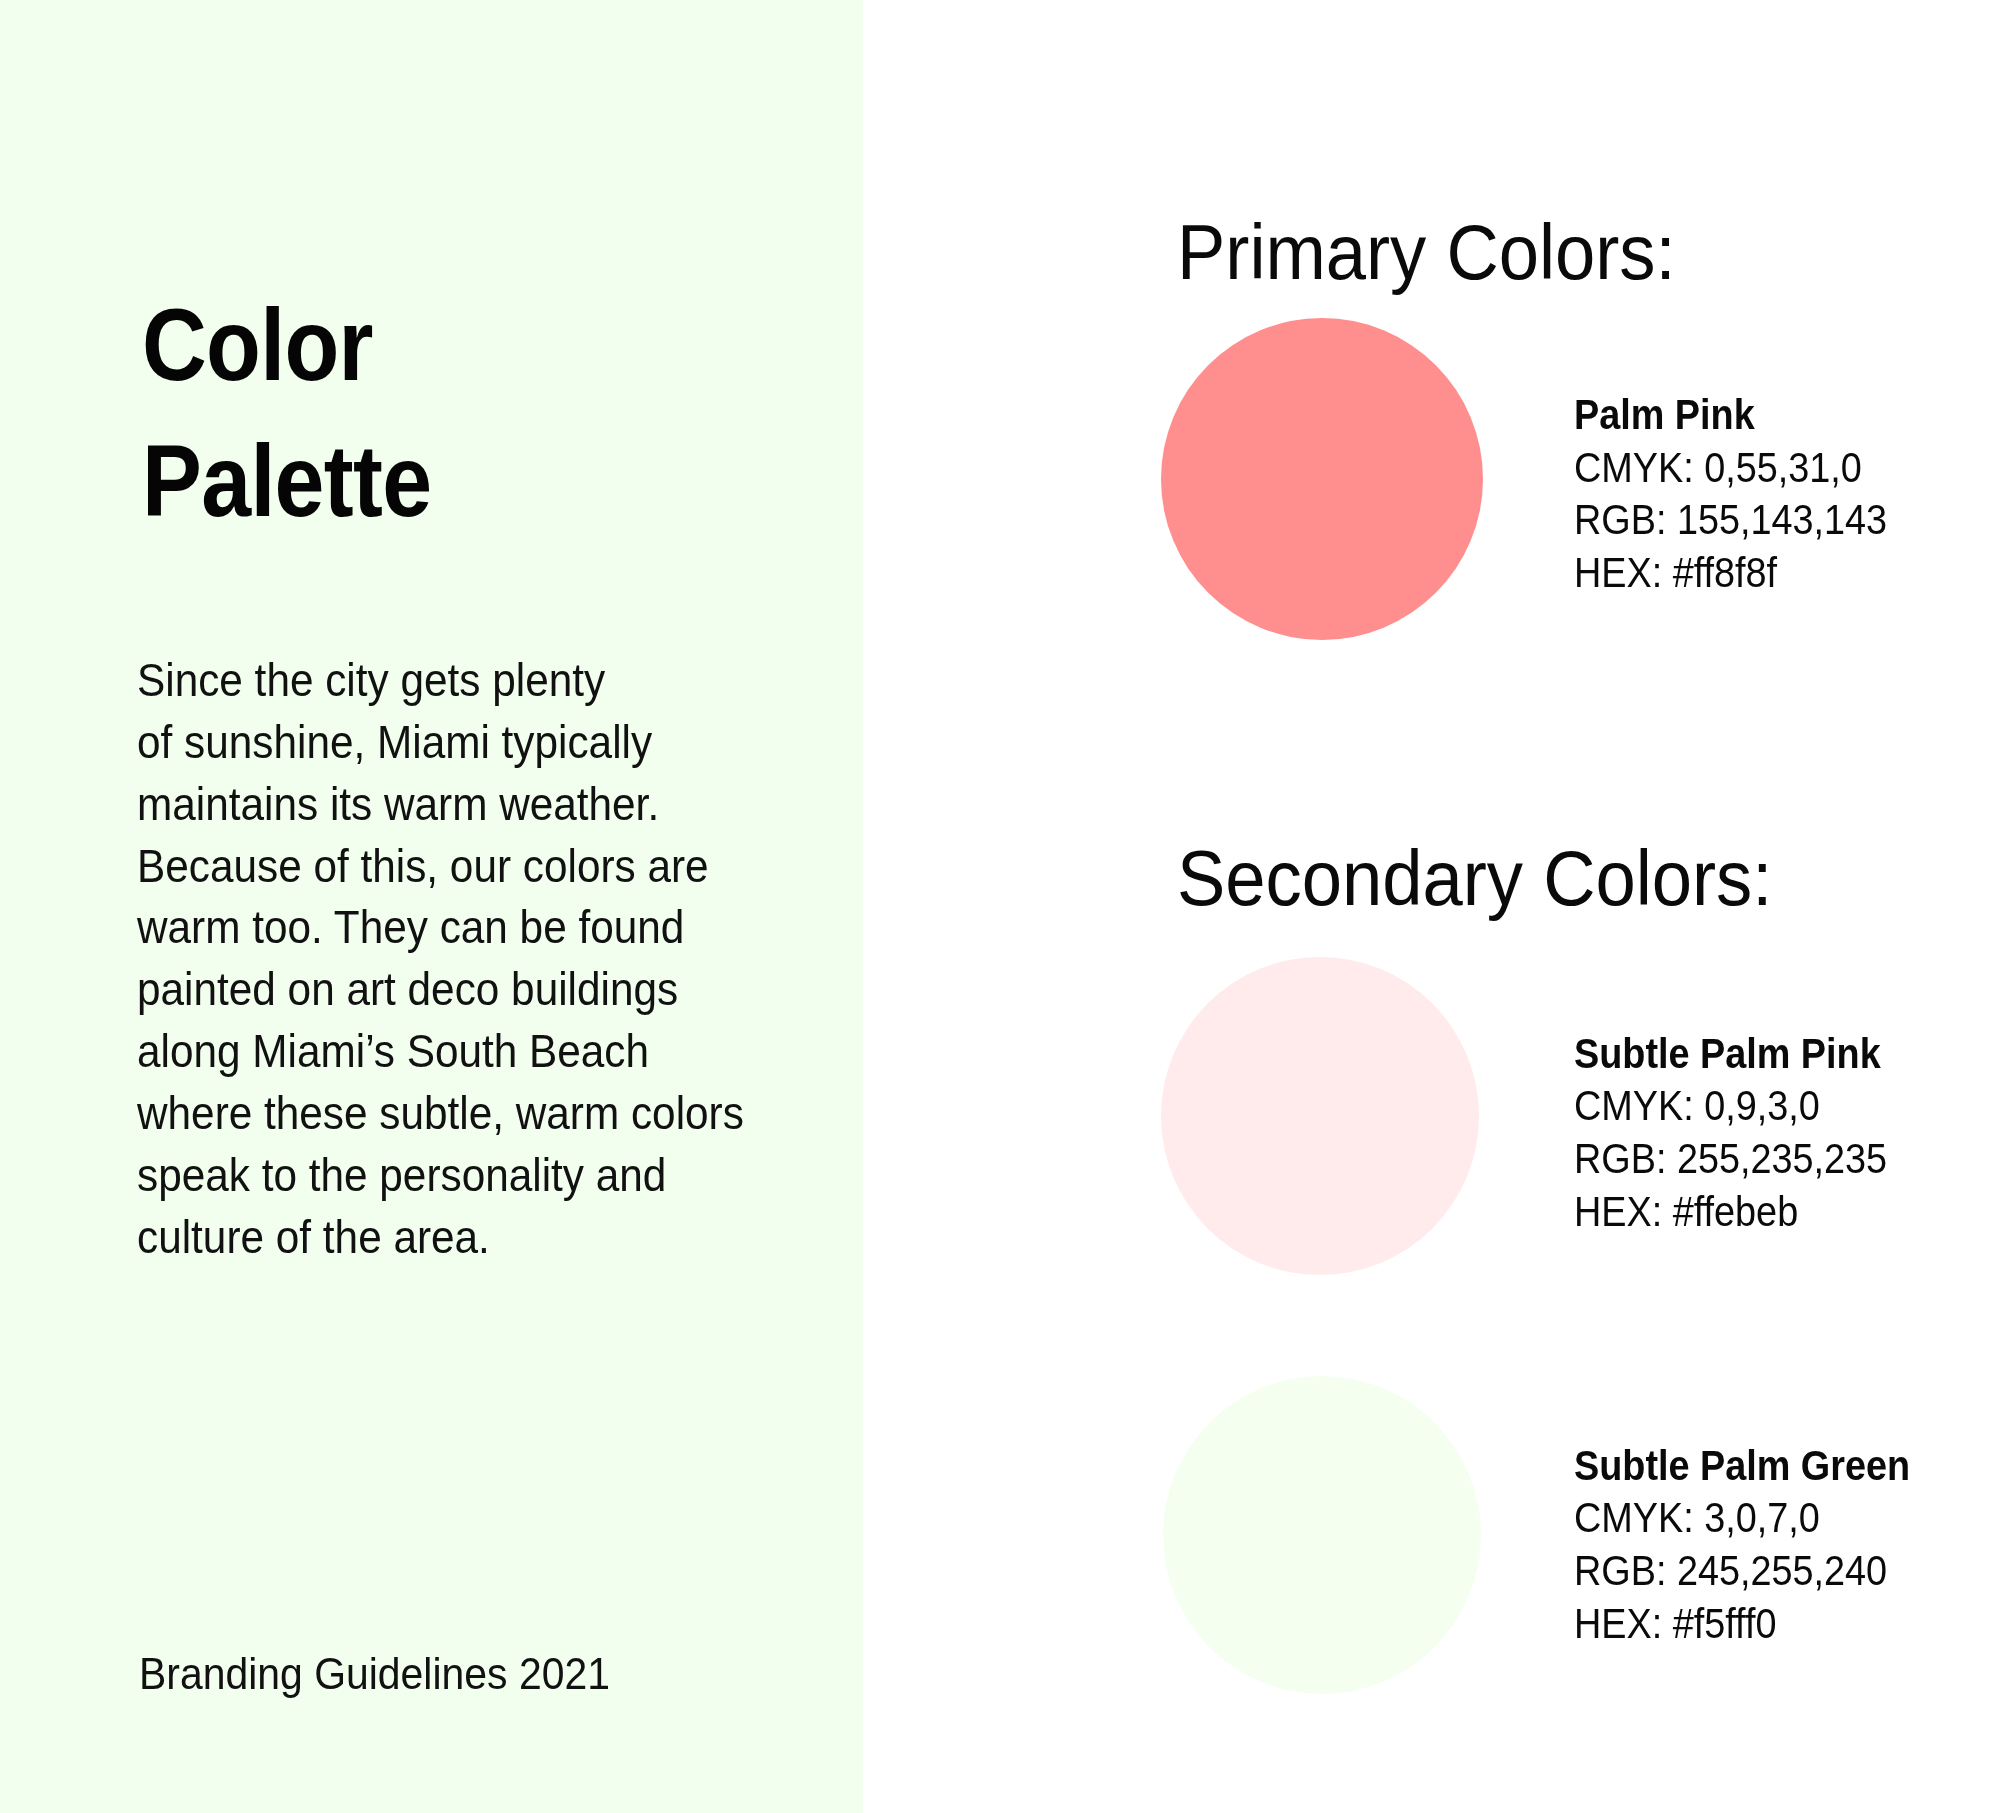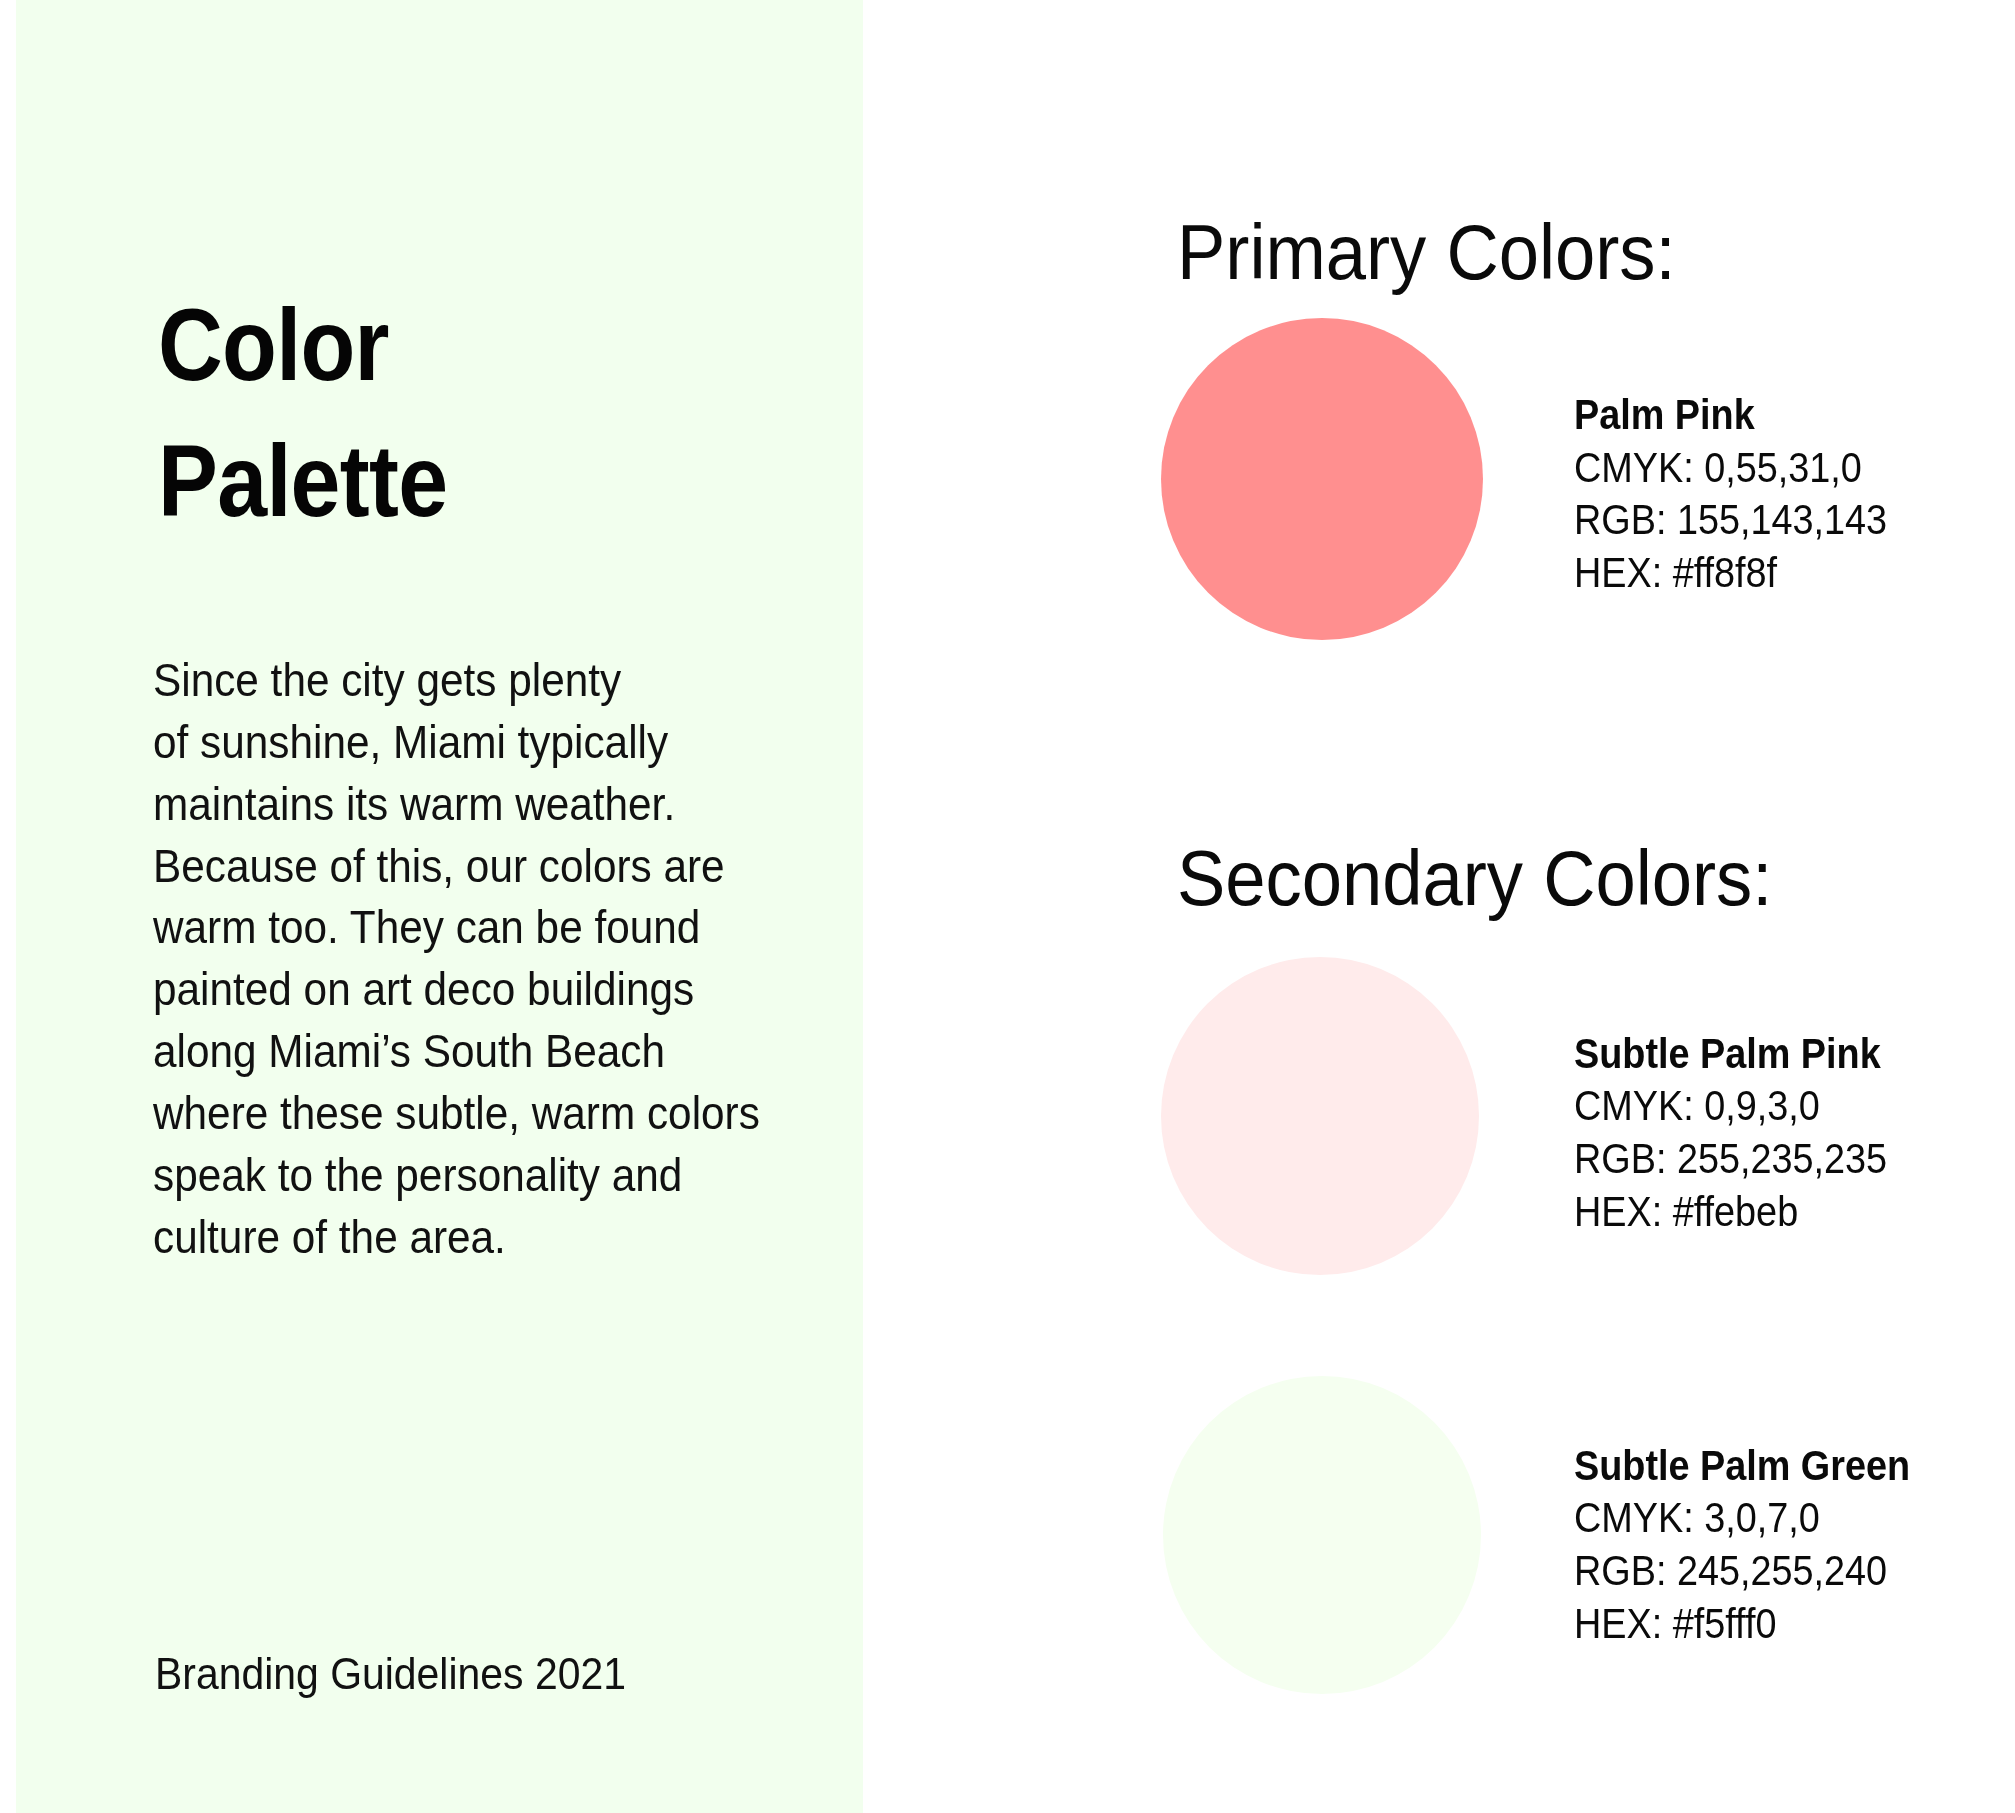--- a/index.html
+++ b/index.html
@@ -21,21 +21,21 @@
     position: absolute;
     inset: 0;
     width: 3224px;
     height: 1814px;
     background: #ffffff;
   }
 
   
   .sidebar {
     position: absolute;
-    left: 16px;
+    left: 0;
     top: 0;
     width: 863px;
     height: 1814px;
     background: #f2ffee;
   }
 
   .sidebar-title {
     position: absolute;
     left: 142px;
     top: 278px;

